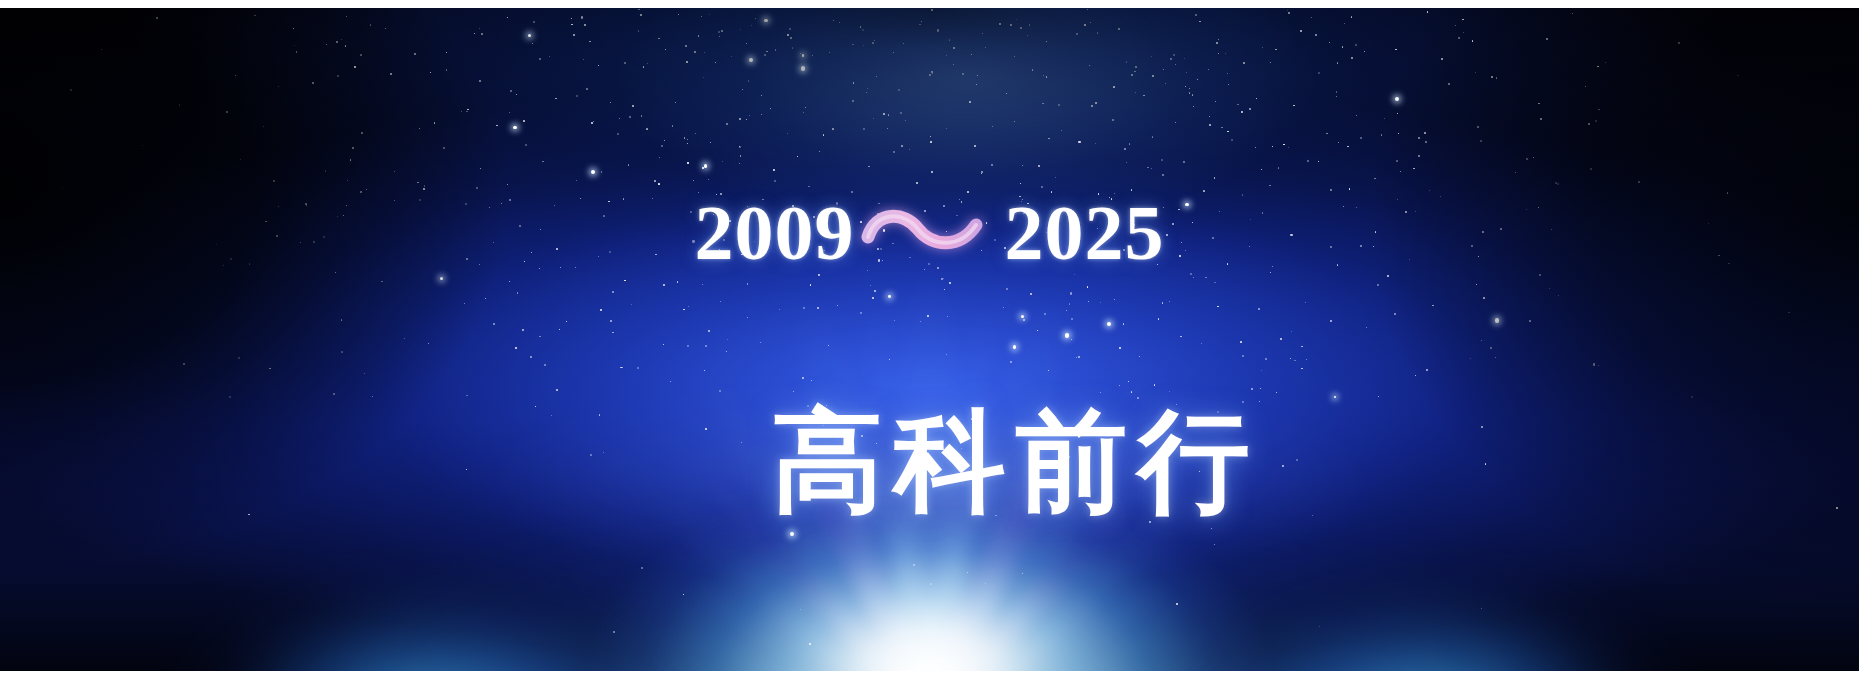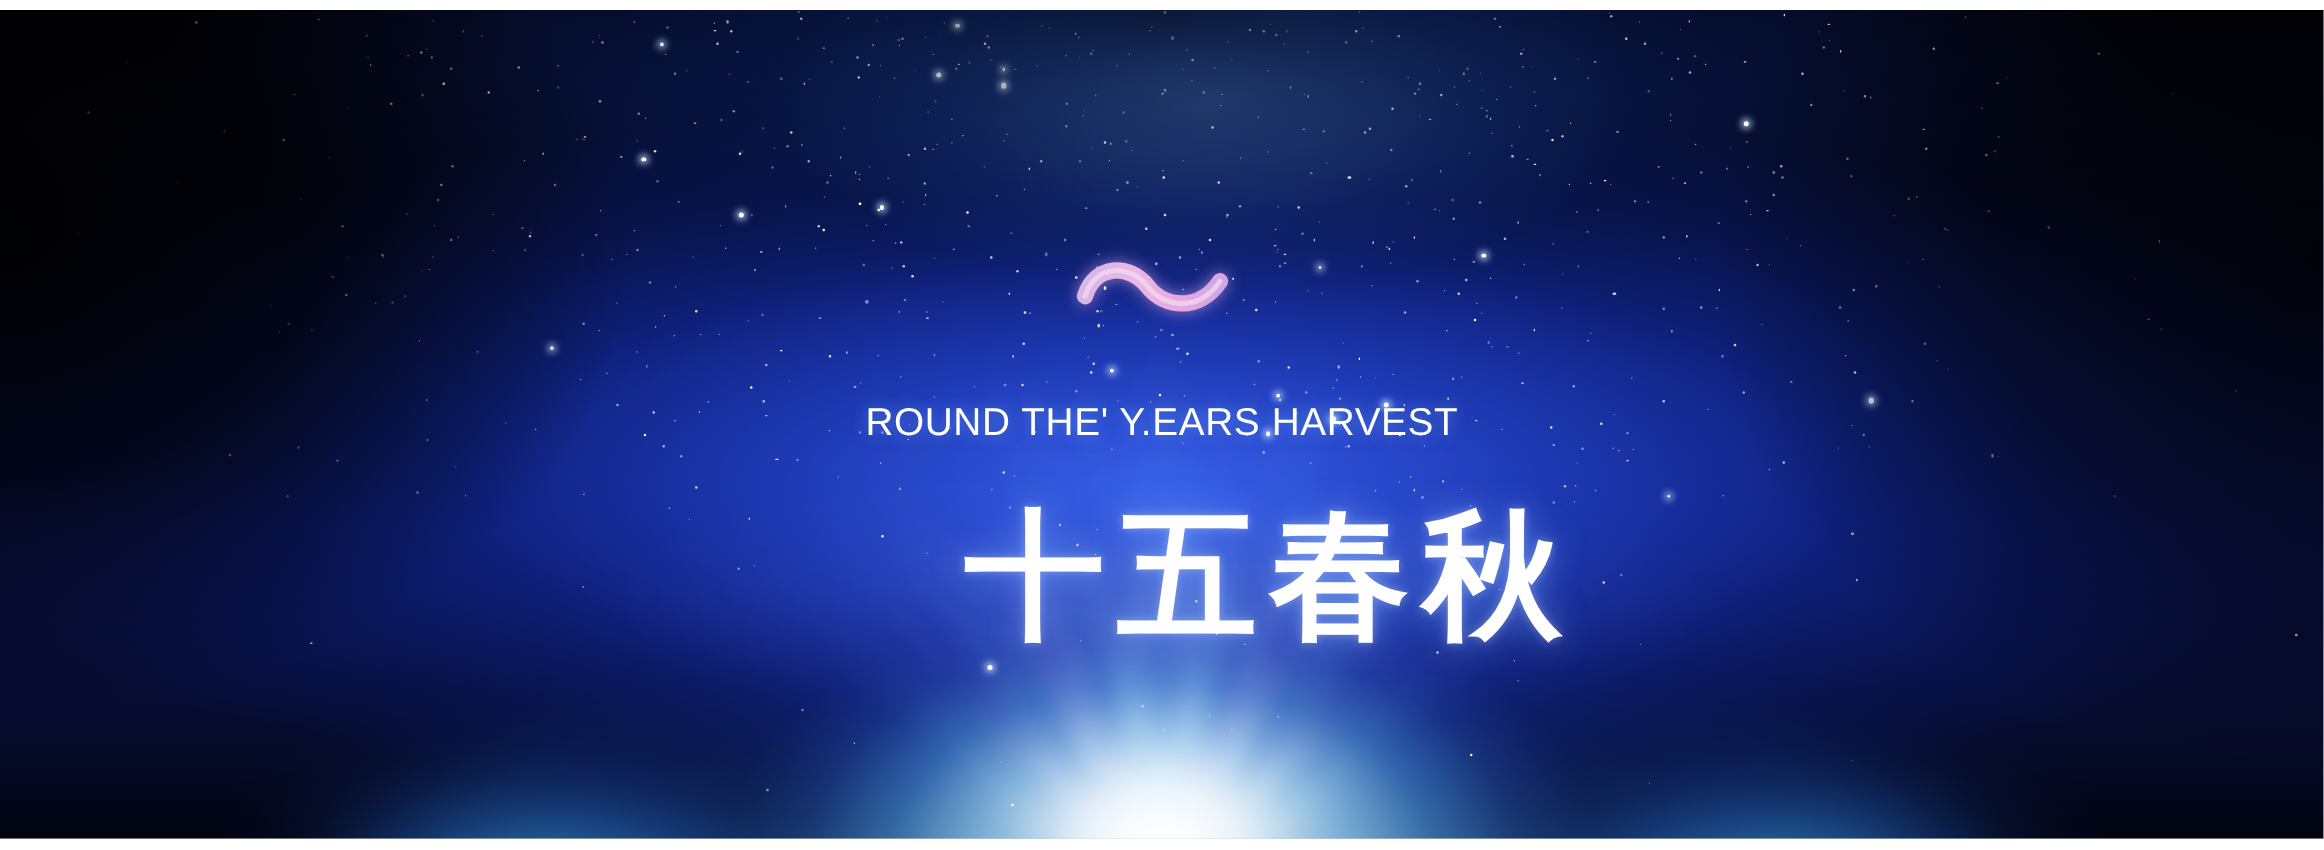--- a/index.html
+++ b/index.html
@@ -940,41 +940,42 @@
     <div class="burst-core"></div>
 
     <div class="vig-l"></div>
     <div class="vig-r"></div>
     <div class="vig-tc"></div>
   </div>
 
   <div class="content">
 
     <div class="years-row">
+      <span class="year">2009</span>
 
       <span class="tilde-wrap">
         <svg width="140" height="60" viewBox="0 0 140 60" aria-hidden="true">
           <defs>
             <linearGradient id="tg" x1="0" y1="0" x2="1" y2="0">
               <stop offset="0%" stop-color="#d8b6e8"></stop>
               <stop offset="35%" stop-color="#eab8e4"></stop>
               <stop offset="70%" stop-color="#e7a9dd"></stop>
               <stop offset="100%" stop-color="#cfa6e2"></stop>
             </linearGradient>
           </defs>
           <path d="M8,34 C16,8 44,8 58,26 C72,44 100,46 116,22" fill="none" stroke="url(#tg)" stroke-width="13" stroke-linecap="round"></path>
           <path d="M8,34 C16,8 44,8 58,26 C72,44 100,46 116,22" fill="none" stroke="#f3d9f2" stroke-width="4" stroke-linecap="round" opacity="0.75"></path>
         </svg>
       </span>
 
+      <span class="year">2025</span>
     </div>
 
-    <div class="subtitle">ROUND THE' Y.EARS  HARVEST</div>
 
     <div class="cn-row">
       <span class="cn-gap"></span>
-      <span class="cn">十五春秋</span>
+      <span class="cn">高科前行</span>
     </div>
 
   </div>
 
   <div class="strip strip-bottom"></div>
 </div>
 
 </body></html>

